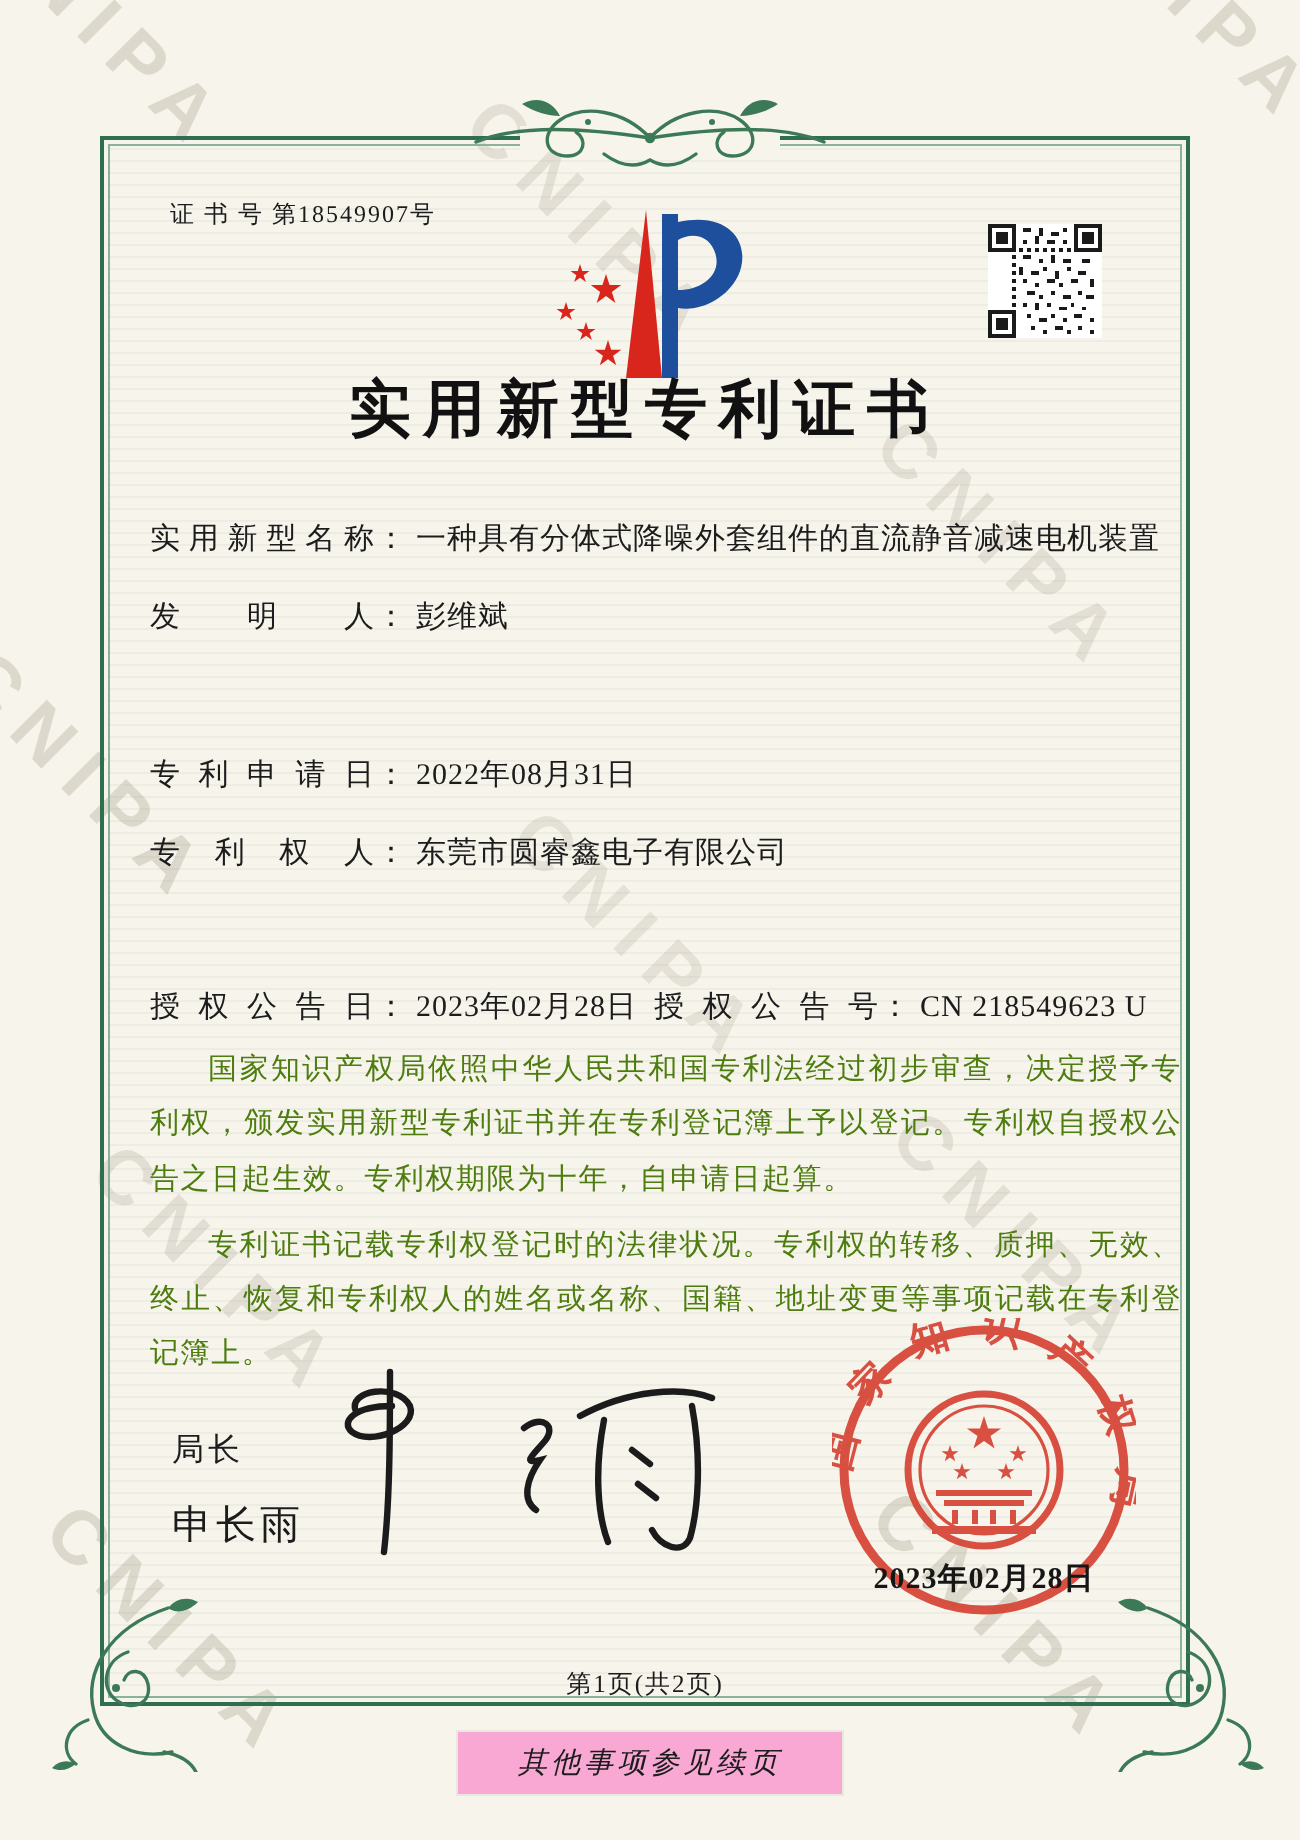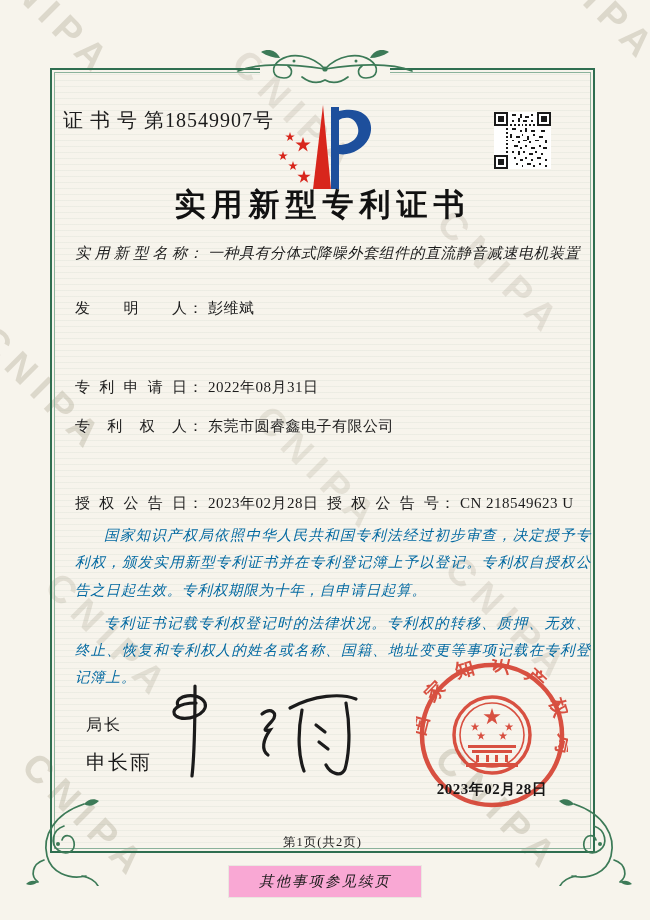--- a/index.html
+++ b/index.html
@@ -39,46 +39,46 @@
     position:absolute;left:54px;top:72px;width:537px;height:777px;z-index:1;
     background:repeating-linear-gradient(0deg,rgba(110,150,125,0.08) 0 1px,transparent 1px 6px);
   }
   
   .orn{position:absolute;z-index:2;}
   .orn-top{left:230px;top:47px;}
   .orn-bl{left:22px;top:798px;}
   .orn-br{left:558px;top:798px;transform:scaleX(-1);}
   
   .content{position:absolute;inset:0;z-index:3;}
-  .cert-no{position:absolute;left:63px;top:99px;font-size:20px;letter-spacing:1px;margin-top:8px;}
+  .cert-no{position:absolute;left:85px;top:99px;font-size:12px;letter-spacing:1px;}
   .logo{position:absolute;left:272px;top:103px;}
   .qr{position:absolute;left:494px;top:112px;}
   .title{
     position:absolute;left:50px;top:184px;width:545px;text-align:center;
     font-size:31px;font-weight:bold;letter-spacing:6px;color:#111;
   }
   .row{position:absolute;left:75px;width:515px;font-size:15px;white-space:nowrap;}
-  .row-name{top:244px;font-style:italic;}
+  .row-name{top:260px;}
   .row-inventor{top:299px;}
   .row-patno{top:338px;}
   .row-filing{top:378px;}
   .row-patentee{top:417px;}
   .row-address{top:455px;}
   .row-grant{top:494px;}
   .f-label{
     display:inline-block;width:112px;vertical-align:top;
     text-align:justify;text-align-last:justify;
   }
   .f-colon{display:inline-block;margin:0 5px 0 1px;}
   .f-value{letter-spacing:0.5px;}
   .grant-no{position:absolute;left:252px;top:0;white-space:nowrap;}
   .paras{
     position:absolute;left:75px;top:522px;width:516px;
-    font-size:14.5px;line-height:1.88;font-style:italic;letter-spacing:0.8px;
-    color:#0369a1;text-align:justify;
+    font-size:14.5px;line-height:1.88;letter-spacing:0.8px;
+    color:#4d7c0f;text-align:justify;
   }
   .paras p{margin:0 0 6px 0;text-indent:2em;}
   .signer-title{position:absolute;left:86px;top:715px;font-size:16px;letter-spacing:2px;}
   .signer-name{position:absolute;left:86px;top:749px;font-size:20px;letter-spacing:2px;}
   .signature{position:absolute;left:150px;top:670px;}
   .seal{position:absolute;left:416px;top:659px;}
   .seal-date{
     position:absolute;left:416px;top:780px;width:152px;text-align:center;
     font-size:15px;font-weight:bold;letter-spacing:0.5px;color:#161616;
   }

